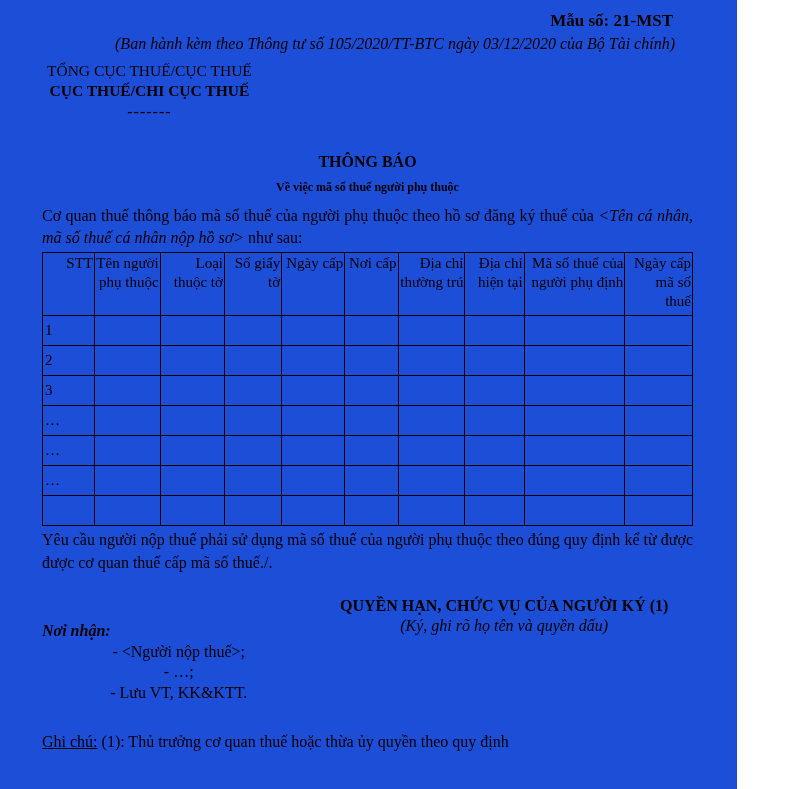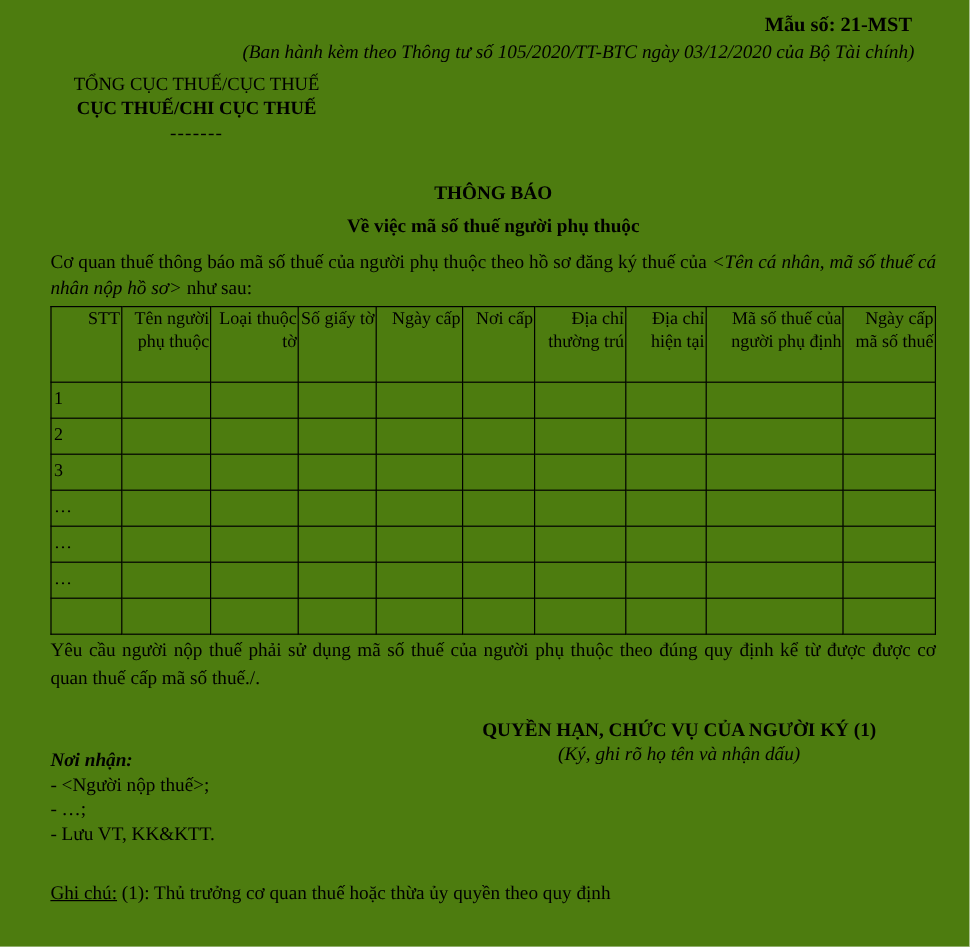--- a/index.html
+++ b/index.html
@@ -4,24 +4,24 @@
 <style>
   html, body {
     margin: 0; padding: 0;
     background: #ffffff;
     color: #000000;
     font-family: "Liberation Serif", "DejaVu Serif", serif;
   }
   .page {
     position: relative;
     box-sizing: border-box;
-    width: 808px;
+    width: 737px;
     height: 789px;
-    background: #4d7c0f;
-    padding: 12px 28px 0 42px;
+    background: #1d4ed8;
+    padding: 12px 44px 0 42px;
     font-size: 16px;
     overflow: hidden;
   }
   .form-no {
     text-align: right;
     font-weight: bold;
     font-size: 17px;
     padding-right: 20px;
     line-height: 1.1;
   }
@@ -49,21 +49,21 @@
   }
   .title {
     text-align: center;
     font-weight: bold;
     font-size: 16px;
     margin-top: 32px;
   }
   .subtitle {
     text-align: center;
     font-weight: bold;
-    font-size: 16px;
+    font-size: 12px;
     margin-top: 9px;
   }
   .intro {
     margin: 10px 0 3px 0;
     text-align: justify;
     line-height: 1.4;
   }
   .intro .ph { font-style: italic; }
   table.deps {
     border-collapse: collapse;
@@ -91,21 +91,21 @@
     padding: 0 1px 0 2px;
   }
   .require {
     margin: 3px 0 0 0;
     text-align: justify;
     line-height: 1.4;
   }
   .sign-row { display: flex; margin-top: 22px; align-items: flex-start; }
   .recipients { width: 42%; padding-top: 25px; }
   .recipients-label { font-weight: bold; font-style: italic; line-height: 1.3; }
-  .recipient-item { line-height: 1.28; }
+  .recipient-item { line-height: 1.28; text-align: center; }
   .signature { width: 58%; text-align: center; }
   .sign-title { font-weight: bold; font-size: 16px; line-height: 1.25; }
   .sign-note { font-style: italic; line-height: 1.3; }
   .footnote { margin-top: 30px; }
   .footnote .ul { text-decoration: underline; }
 </style>
 </head>
 <body>
 
 <div class="page">
@@ -245,19 +245,19 @@
 
   <div class="sign-row">
     <div class="recipients">
       <div class="recipients-label">Nơi nhận:</div>
       <div class="recipient-item">- &lt;Người nộp thuế&gt;;</div>
       <div class="recipient-item">- …;</div>
       <div class="recipient-item">- Lưu VT, KK&amp;KTT.</div>
     </div>
     <div class="signature">
       <div class="sign-title">QUYỀN HẠN, CHỨC VỤ CỦA NGƯỜI KÝ (1)</div>
-      <div class="sign-note">(Ký, ghi rõ họ tên và nhận dấu)</div>
+      <div class="sign-note">(Ký, ghi rõ họ tên và quyền dấu)</div>
     </div>
   </div>
 
   <div class="footnote"><span class="ul">Ghi chú:</span><span> (1): Thủ trưởng cơ quan thuế hoặc thừa ủy quyền theo quy định</span></div>
 
 </div>
 
 </body></html>

